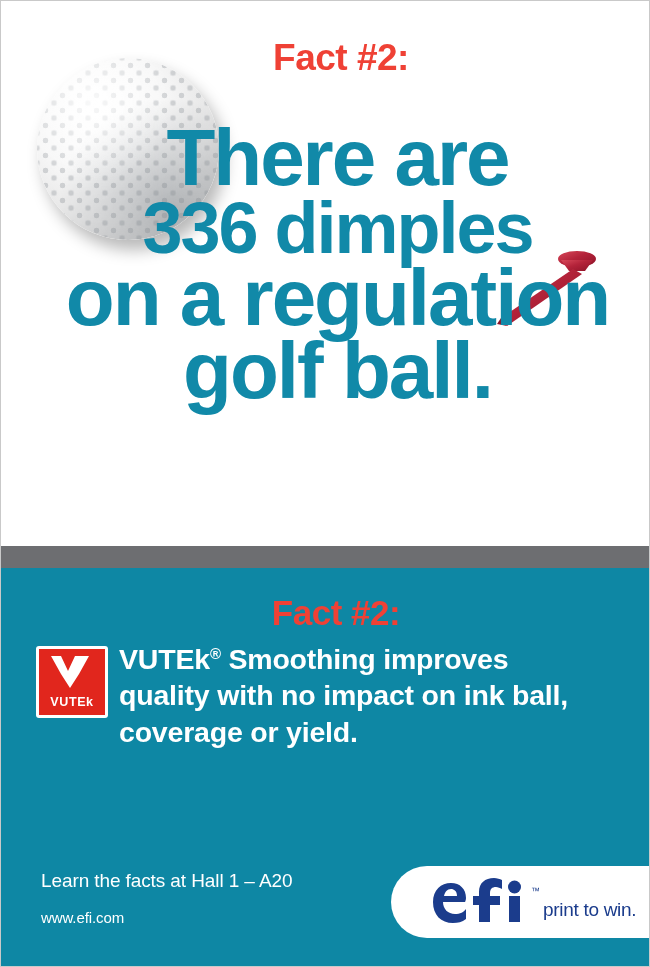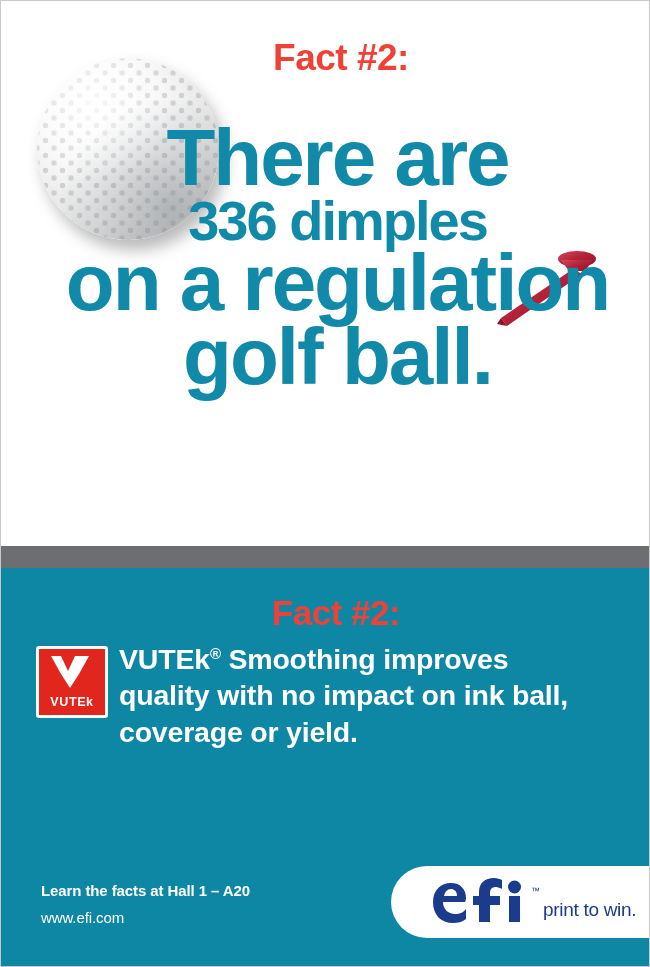--- a/index.html
+++ b/index.html
@@ -53,21 +53,21 @@
     font-weight: bold;
     font-size: 78px;
     line-height: 0.92;
     letter-spacing: -2px;
   }
   .headline .line {
     display: block;
     white-space: nowrap;
   }
   .headline .l1 { font-size: 80px; }
-  .headline .l2 { font-size: 56px; }
+  .headline .l2 { font-size: 72px; }
   .headline .l3 { font-size: 80px; }
   .headline .l4 { font-size: 80px; }
 
   
   .golf-ball {
     position: absolute;
     left: 36px;
     top: 57px;
     width: 182px;
     height: 182px;
@@ -188,24 +188,24 @@
   }
 
   
   .learn-block {
     position: absolute;
     left: 40px;
     bottom: 42px;
     color: #ffffff;
   }
   .learn-line1 {
-    font-size: 15px;
-    font-weight: bold;
+    font-size: 19px;
+    font-weight: normal;
     letter-spacing: -0.1px;
-    margin-bottom: 10px;
+    margin-bottom: 17px;
   }
   .learn-line2 {
     font-size: 15px;
     font-weight: normal;
     letter-spacing: -0.1px;
   }
 
   
   .efi-badge {
     position: absolute;

